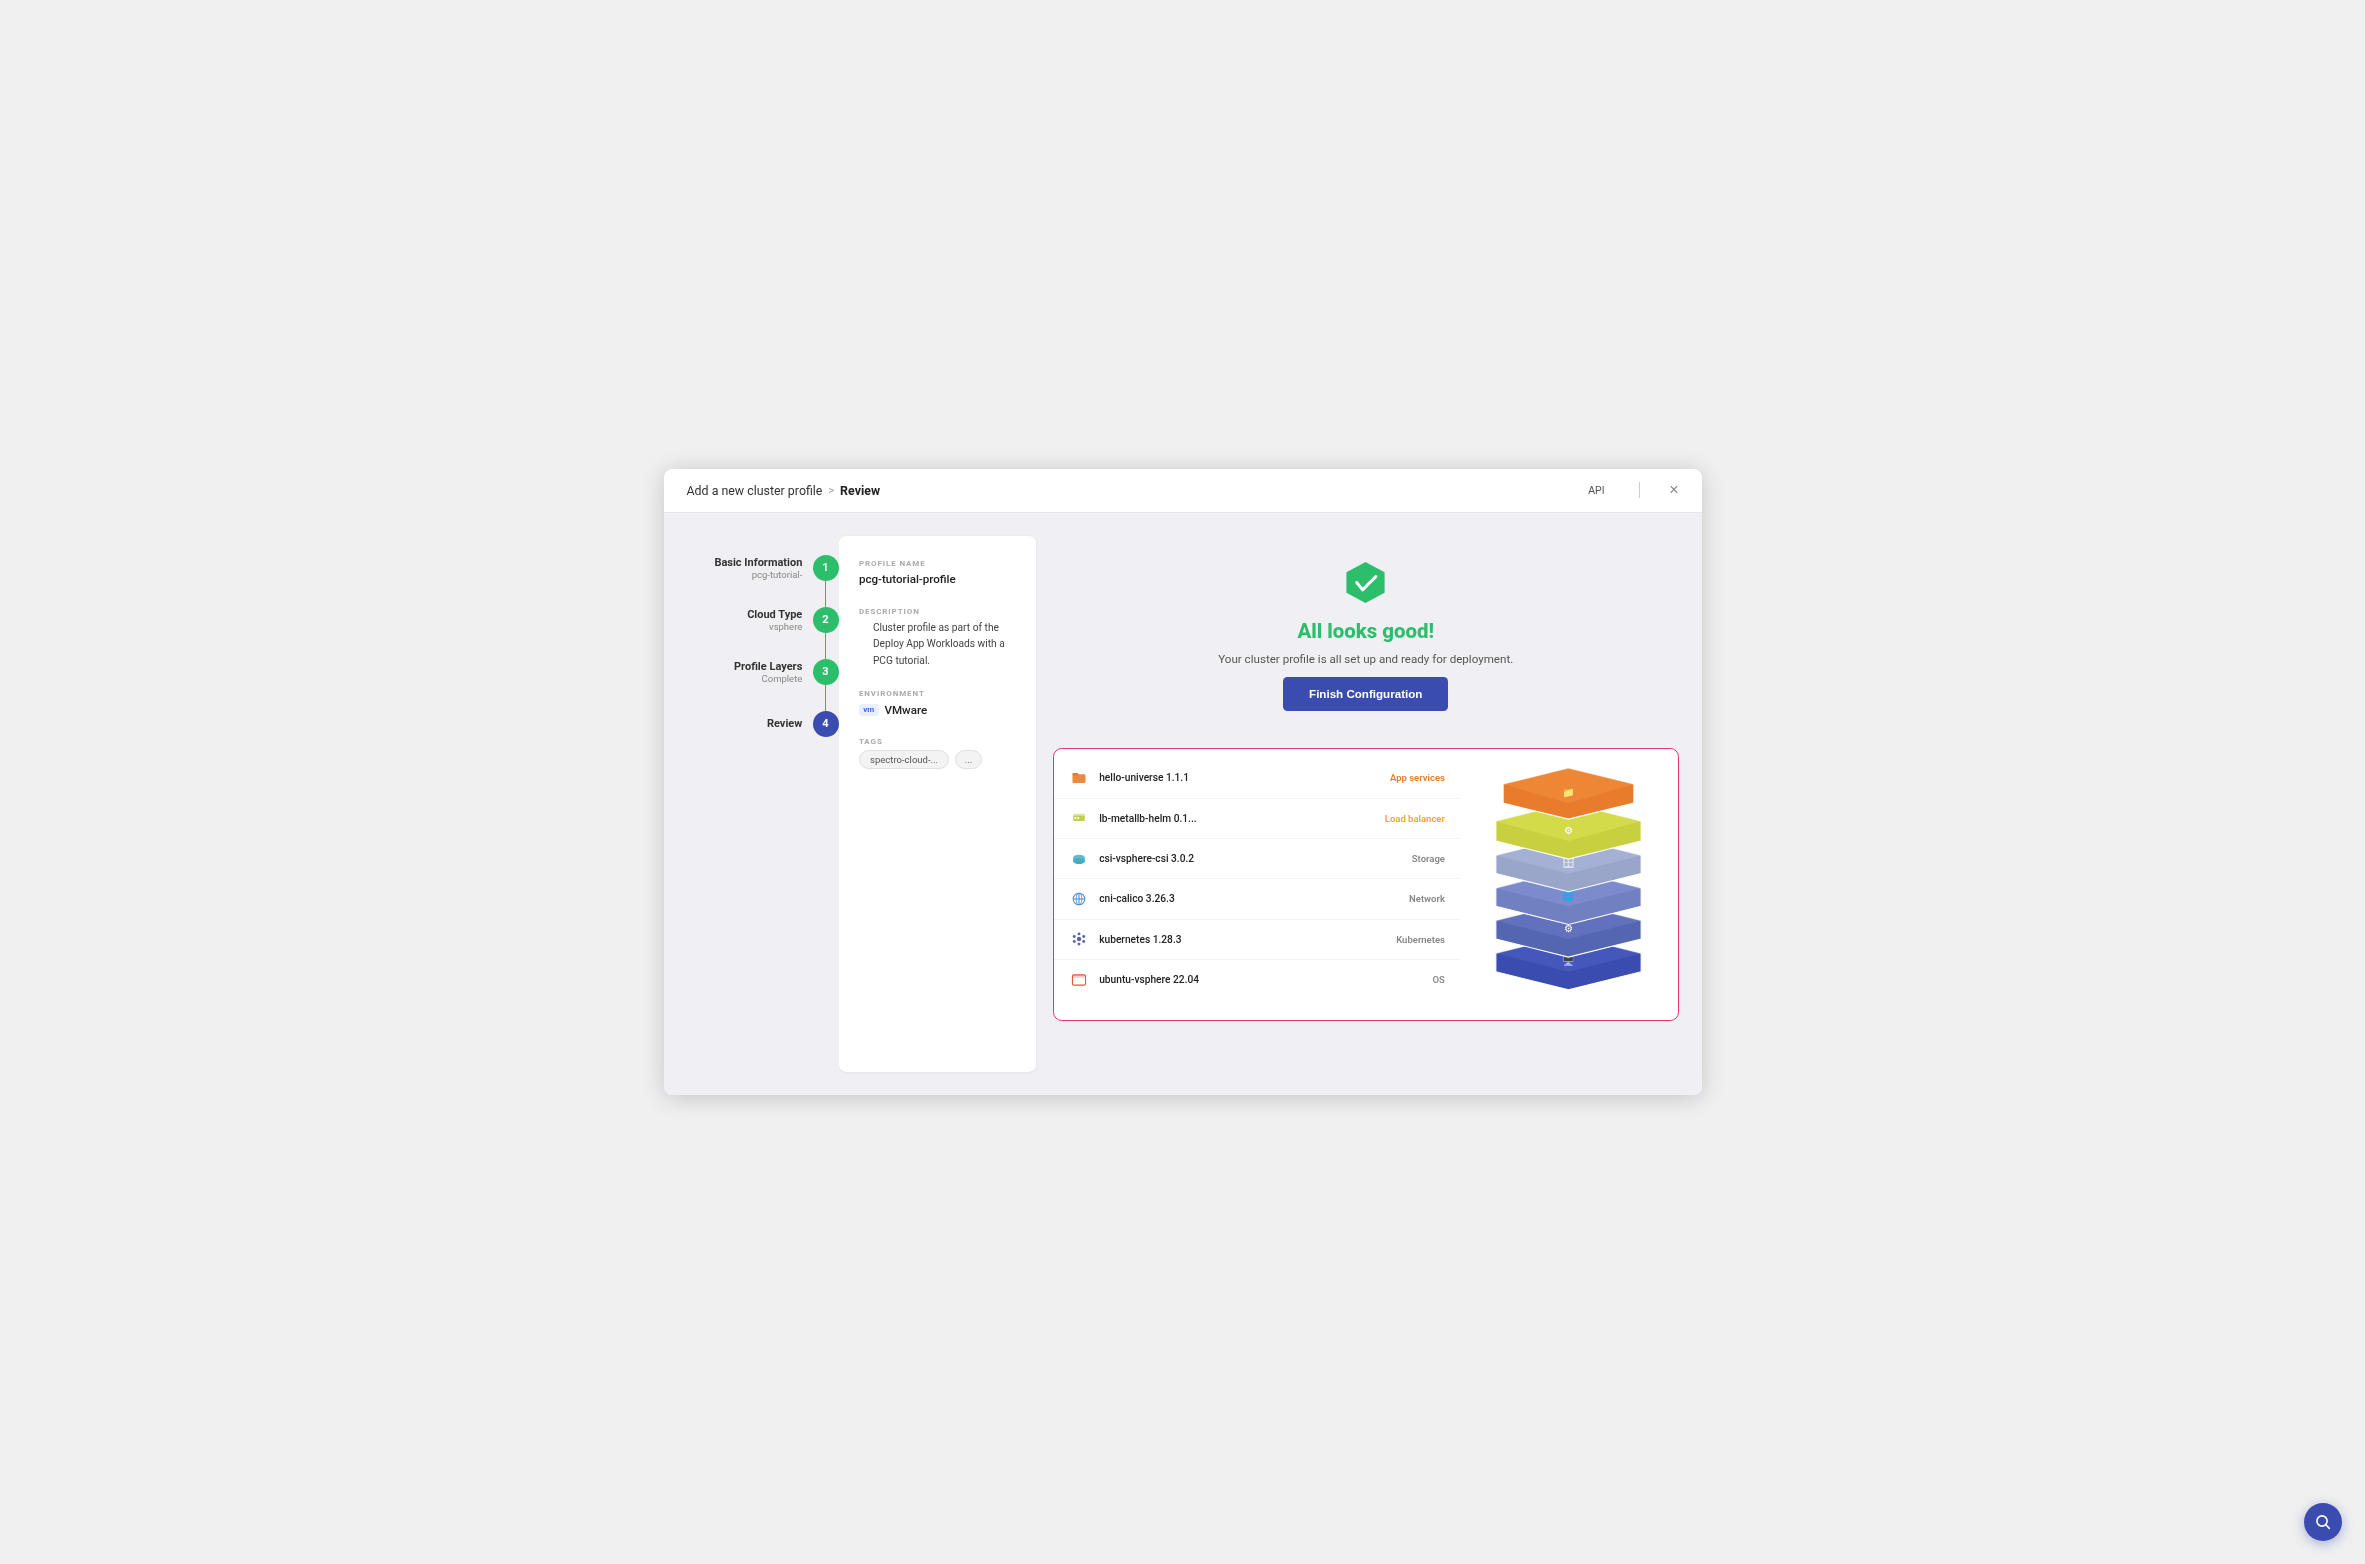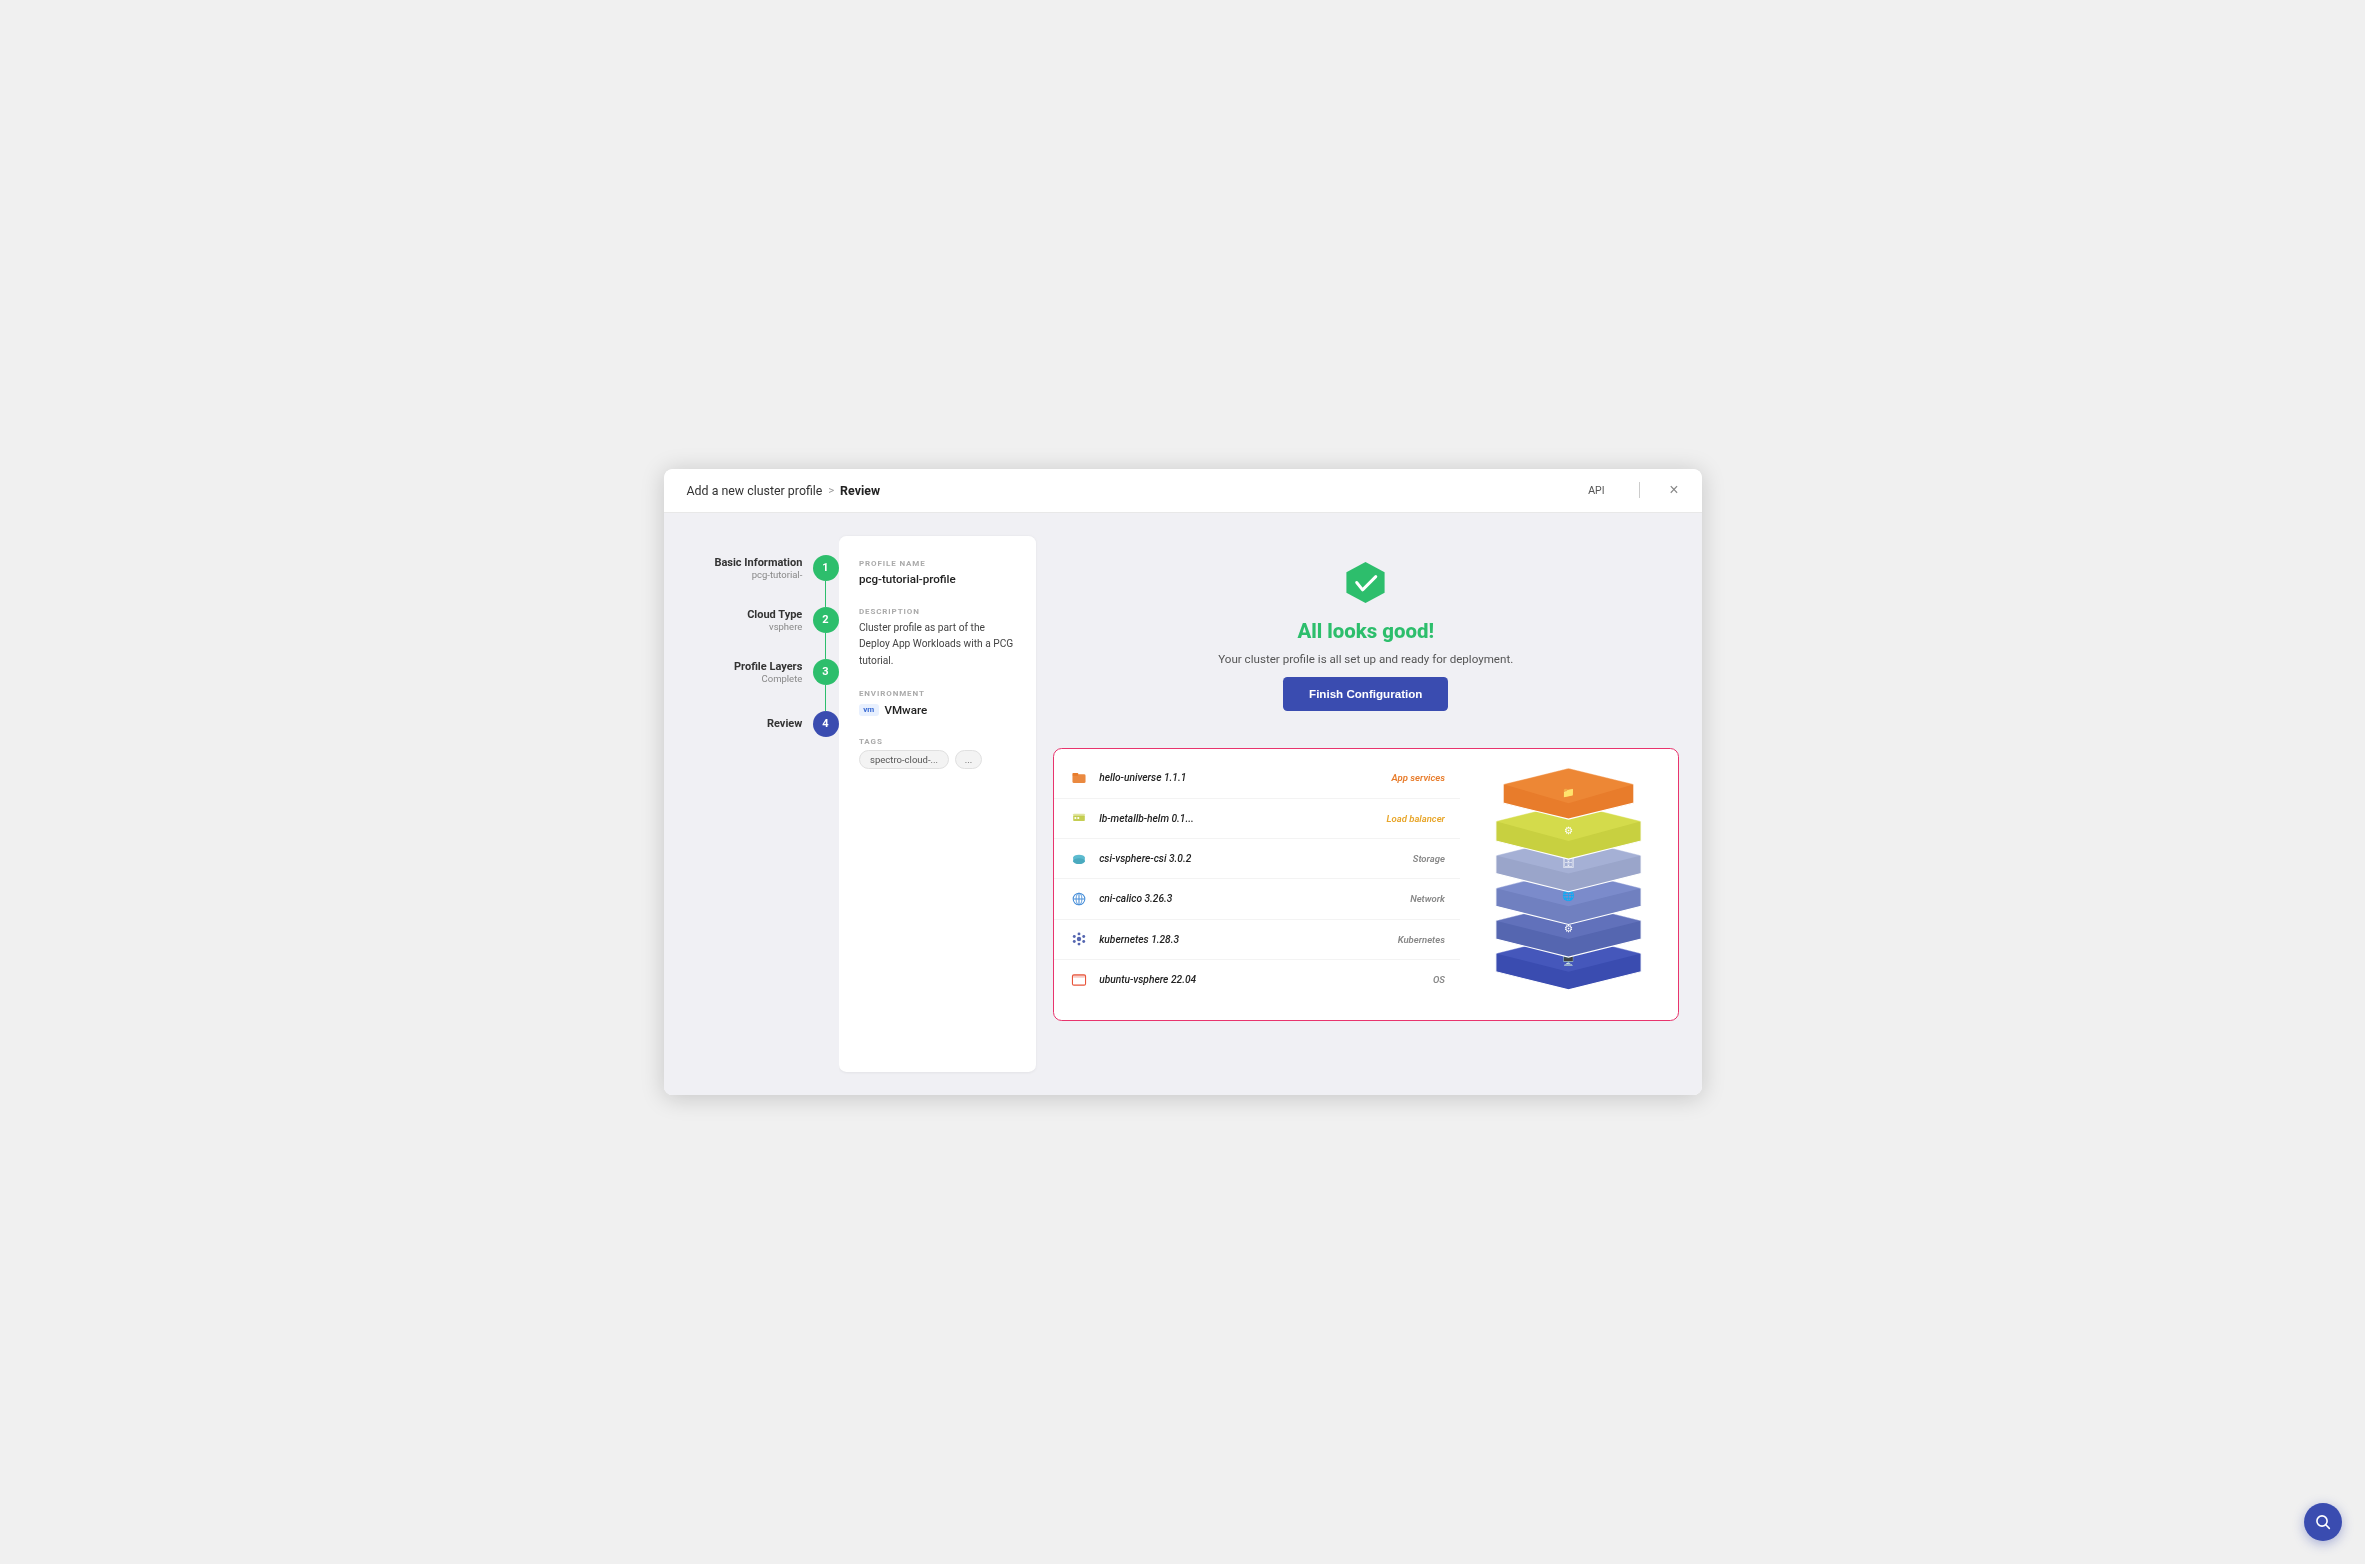--- a/index.html
+++ b/index.html
@@ -171,20 +171,21 @@
     }
     .profile-value {
       font-size: 11.6px;
       color: #222;
       font-weight: 500;
     }
     .profile-desc {
       font-size: 10.2px;
       color: #444;
       line-height: 1.6;
+      margin-left: 14px;
     }
     .env-row {
       display: flex;
       align-items: center;
       gap: 5.8px;
     }
     .vm-icon {
       background: #e8f0fe;
       border-radius: 2.9px;
       padding: 1.5px 4.4px;
@@ -268,21 +269,20 @@
     .layers-list {
       flex: 1;
       padding: 8.7px 0;
     }
     .layer-row {
       display: flex;
       align-items: center;
       padding: 9.5px 14.6px;
       gap: 10.2px;
       border-bottom: 0.7px solid #f3f3f3;
-      font-style: italic;
     }
     .layer-row:last-child { border-bottom: none; justify-content: center; }
     .layer-icon {
       width: 20.4px;
       height: 20.4px;
       display: flex;
       align-items: center;
       justify-content: center;
       font-size: 13px;
     }

